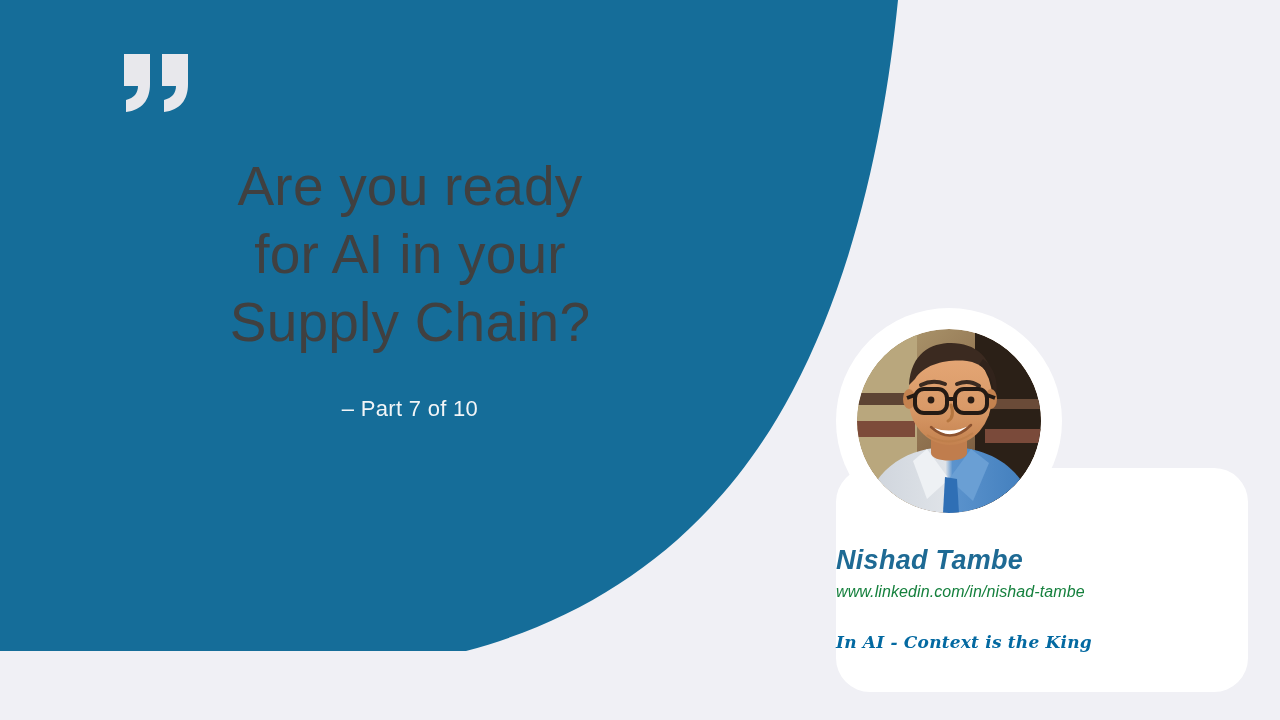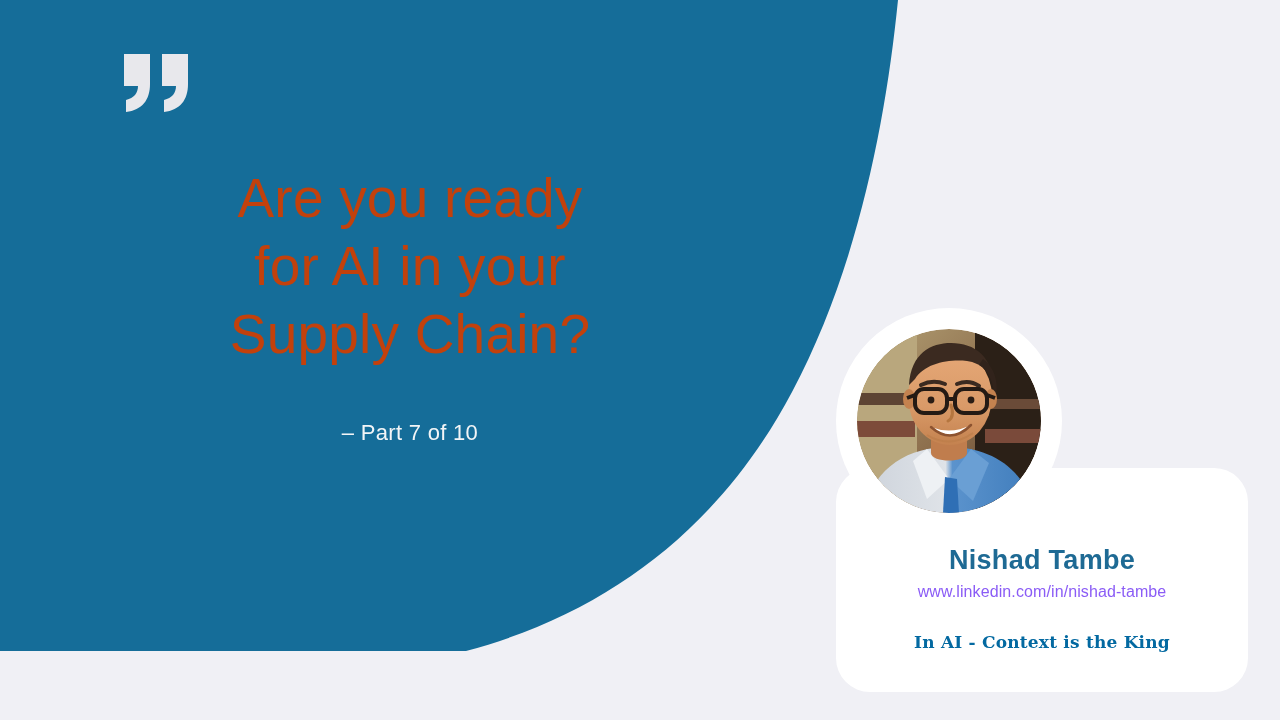--- a/index.html
+++ b/index.html
@@ -45,26 +45,26 @@
   
   .headline-block {
     position: absolute;
     left: 60px;
     top: 148px;
     width: 700px;
     z-index: 5;
     text-align: center;
   }
   .headline {
-    color: #c2410c;
+    color: #404040;
     font-size: 55px;
     font-weight: 300;
     line-height: 68px;
     letter-spacing: 0.2px;
-    margin: 16px;
+    margin: 4px;
     white-space: pre-line;
   }
   .subheadline {
     color: #f2f5f7;
     font-size: 22px;
     font-weight: 300;
     letter-spacing: 0.3px;
     margin: 0;
     padding-top: 36px;
   }
@@ -78,34 +78,35 @@
     height: 224px;
     background: #ffffff;
     border-radius: 34px;
     z-index: 6;
   }
   .card-text {
     position: absolute;
     left: 0;
     right: 0;
     top: 78px;
-    text-align: center;
+    text-align: left;
+    font-style: italic;
   }
   .person-name {
     font-size: 27px;
     font-weight: bold;
     color: #1e6a94;
     letter-spacing: 0.3px;
     line-height: 1.1;
     margin: 0;
   }
   .person-url {
     font-size: 16px;
     font-weight: 400;
-    color: #8b5cf6;
+    color: #15803d;
     letter-spacing: 0.1px;
     margin: 0;
     padding-top: 7px;
   }
   .tagline {
     font-family: "DejaVu Serif", serif;
     font-size: 17px;
     font-weight: bold;
     color: #0369a1;
     letter-spacing: 0.2px;

